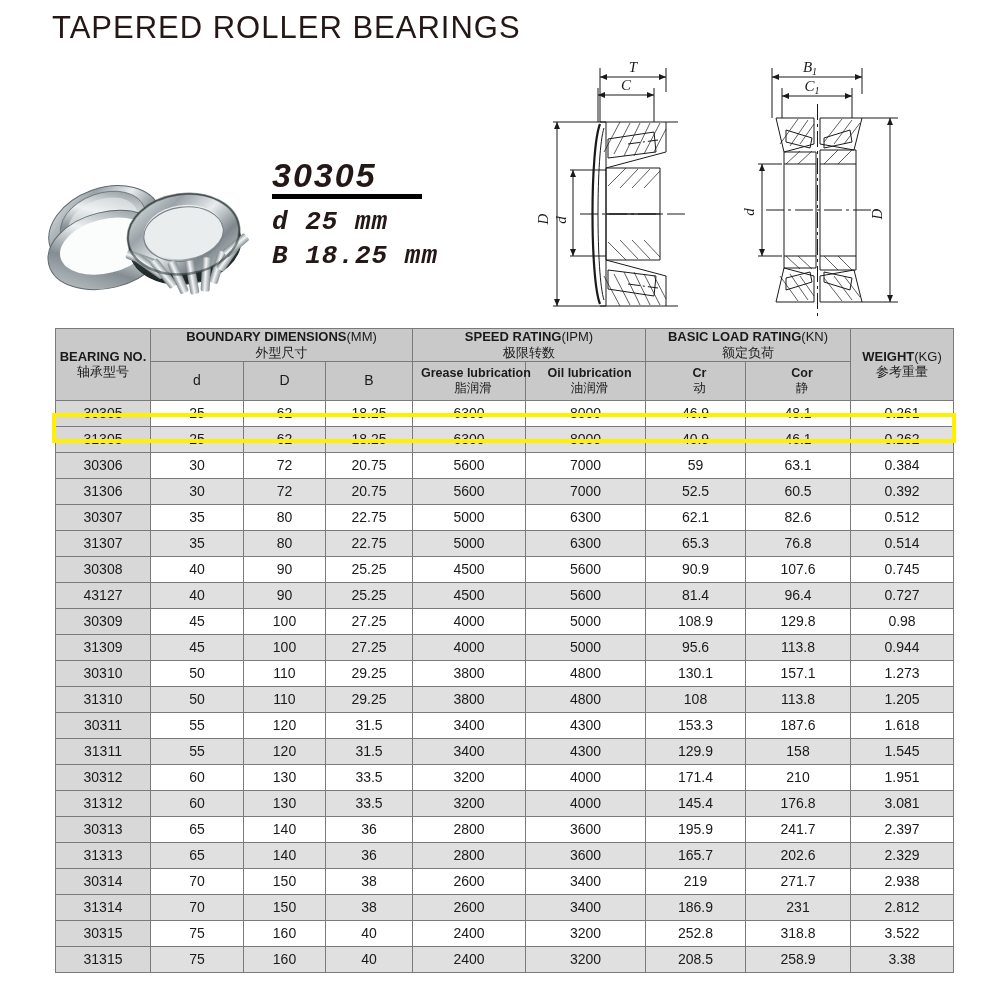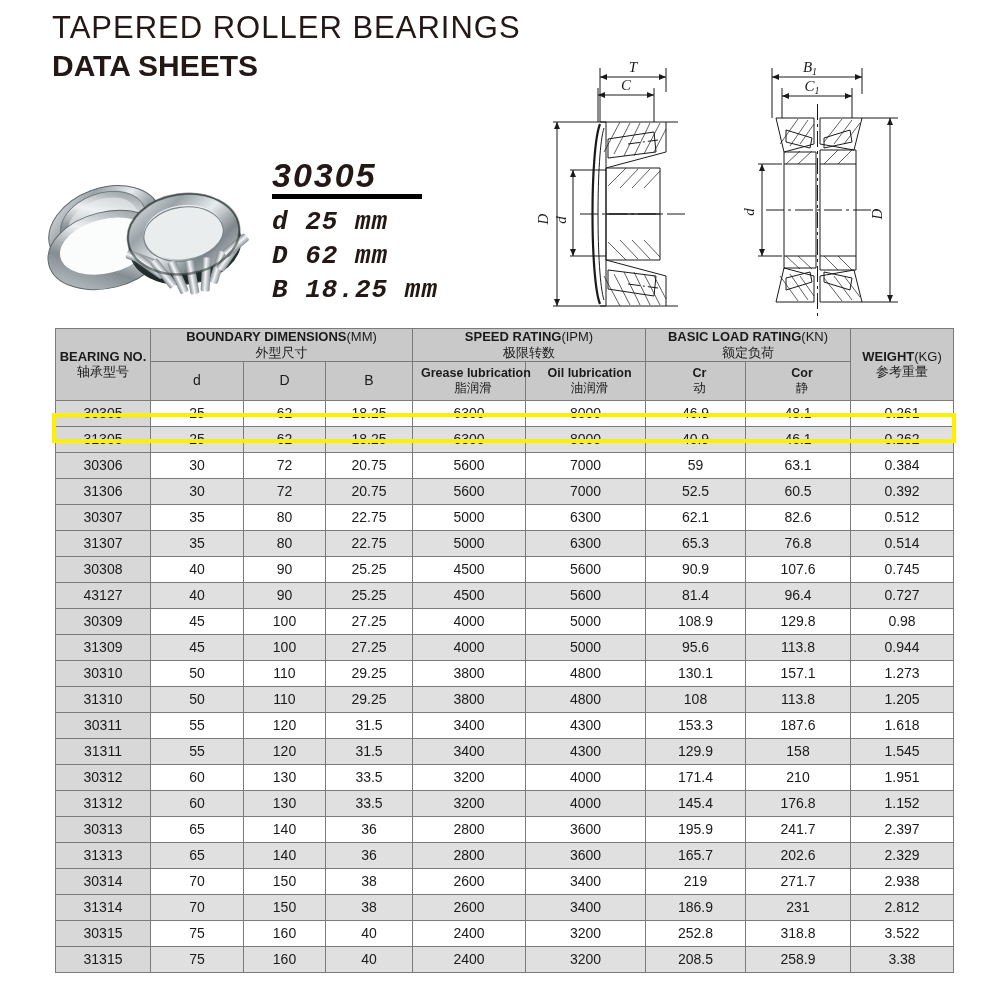--- a/index.html
+++ b/index.html
@@ -55,21 +55,20 @@
   .hl-box{position:absolute;left:52px;top:413px;width:904px;height:30px;
           border:4px solid #ffef00;box-sizing:border-box;pointer-events:none;z-index:5;}
 </style>
 </head>
 <body>
 
 <div class="page">
 
   <div class="title-block">
     <div class="title-1">TAPERED ROLLER BEARINGS</div>
-    <div class="title-2">DATA SHEETS</div>
   </div>
 
   <div class="photo">
     <svg viewBox="0 0 220 180" width="220" height="180">
       <defs>
         <linearGradient id="metal" x1="0" y1="0" x2="1" y2="1">
           <stop offset="0" stop-color="#f2f4f5"></stop>
             <stop offset="0.28" stop-color="#9aa3a8"></stop>
           <stop offset="0.5" stop-color="#e8ecee"></stop>
             <stop offset="0.72" stop-color="#7e878c"></stop>
@@ -122,21 +121,20 @@
         </g>
         <ellipse cx="0" cy="-10" rx="56" ry="40" fill="none" stroke="#2a3433" stroke-width="2.4" opacity="0.55"></ellipse>
       </g>
     </svg>
   </div>
 
   <div class="spec">
     <div class="spec-model">30305</div>
     <div class="spec-underline"></div>
     <div class="spec-line">d 25 mm</div>
-    <div class="spec-line">D 62 mm</div>
     <div class="spec-line">B 18.25 mm</div>
   </div>
 
   <div class="dwg dwg-1">
     <svg viewBox="0 0 222 278" width="222" height="278">
       <g stroke="#1a1a1a" fill="none" stroke-width="1">
 
         <line x1="72" y1="24" x2="72" y2="78"></line>
         <line x1="138" y1="24" x2="138" y2="48"></line>
         <line x1="72" y1="33" x2="138" y2="33"></line>
@@ -534,21 +532,21 @@
           </tr>
           <tr class="alt">
             <td class="bno">31312</td>
             <td>60</td>
             <td>130</td>
             <td>33.5</td>
             <td>3200</td>
             <td>4000</td>
             <td>145.4</td>
             <td>176.8</td>
-            <td>1.152</td>
+            <td>3.081</td>
           </tr>
           <tr>
             <td class="bno">30313</td>
             <td>65</td>
             <td>140</td>
             <td>36</td>
             <td>2800</td>
             <td>3600</td>
             <td>195.9</td>
             <td>241.7</td>

